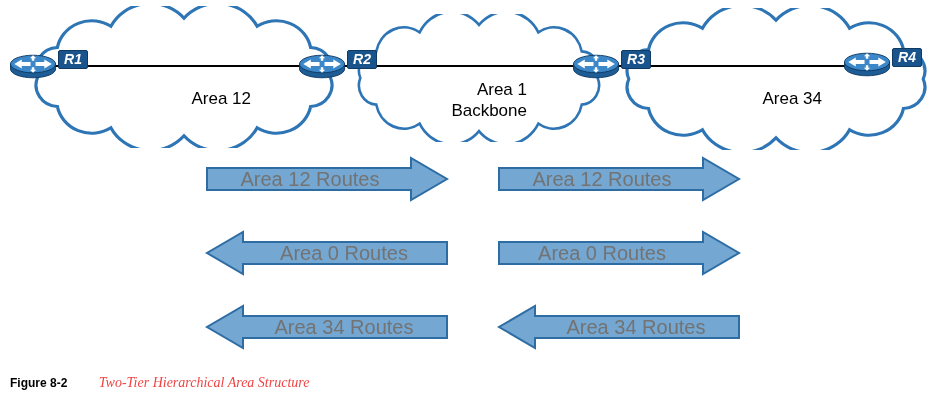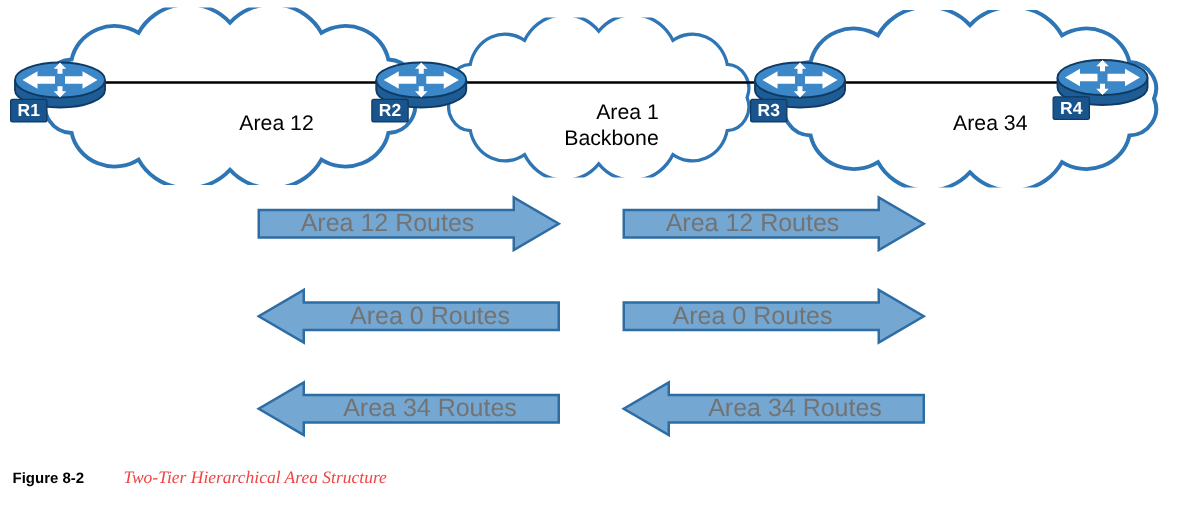--- a/index.html
+++ b/index.html
@@ -29,22 +29,23 @@
   .net-line {
     position: absolute;
     height: 2px;
     background: #000;
   }
 
   .router {
     position: absolute;
     width: 80px;
     display: flex;
-    flex-direction: column;
-    align-items: flex-start;
+    flex-direction: row;
+    align-items: center;
+    font-style: italic;
   }
   .router svg { display: block; }
   .router-label {
     margin-top: -9px;
     background: #1A548C;
     border: 1px solid #0E3A63;
     color: #fff;
     font-weight: bold;
     font-size: 14px;
     line-height: 17px;
@@ -143,21 +144,21 @@
       <path d="M4,24 v8 a36,14 0 0 0 72,0 v-8" fill="#1D5C94" stroke="#0E3A63" stroke-width="1.5"></path>
       <ellipse cx="40" cy="24" rx="36" ry="14" fill="#3C87C8" stroke="#0E3A63" stroke-width="1.5"></ellipse>
       <polygon points="44,21 58,21 58,17 70,24 58,31 58,27 44,27" fill="#fff"></polygon>
       <polygon points="36,21 22,21 22,17 10,24 22,31 22,27 36,27" fill="#fff"></polygon>
       <polygon points="38,19 38,15 35,15 40,10 45,15 42,15 42,19" fill="#fff"></polygon>
       <polygon points="38,29 38,33 35,33 40,38 45,33 42,33 42,29" fill="#fff"></polygon>
     </svg>
     <div class="router-label">R2</div>
   </div>
 
-  <div class="router" style="left:600px; top:40px;">
+  <div class="router" style="left:571px; top:40px;">
     <svg width="80" height="48" viewBox="0 0 80 48">
       <path d="M4,24 v8 a36,14 0 0 0 72,0 v-8" fill="#1D5C94" stroke="#0E3A63" stroke-width="1.5"></path>
       <ellipse cx="40" cy="24" rx="36" ry="14" fill="#3C87C8" stroke="#0E3A63" stroke-width="1.5"></ellipse>
       <polygon points="44,21 58,21 58,17 70,24 58,31 58,27 44,27" fill="#fff"></polygon>
       <polygon points="36,21 22,21 22,17 10,24 22,31 22,27 36,27" fill="#fff"></polygon>
       <polygon points="38,19 38,15 35,15 40,10 45,15 42,15 42,19" fill="#fff"></polygon>
       <polygon points="38,29 38,33 35,33 40,38 45,33 42,33 42,29" fill="#fff"></polygon>
     </svg>
     <div class="router-label">R3</div>
   </div>

